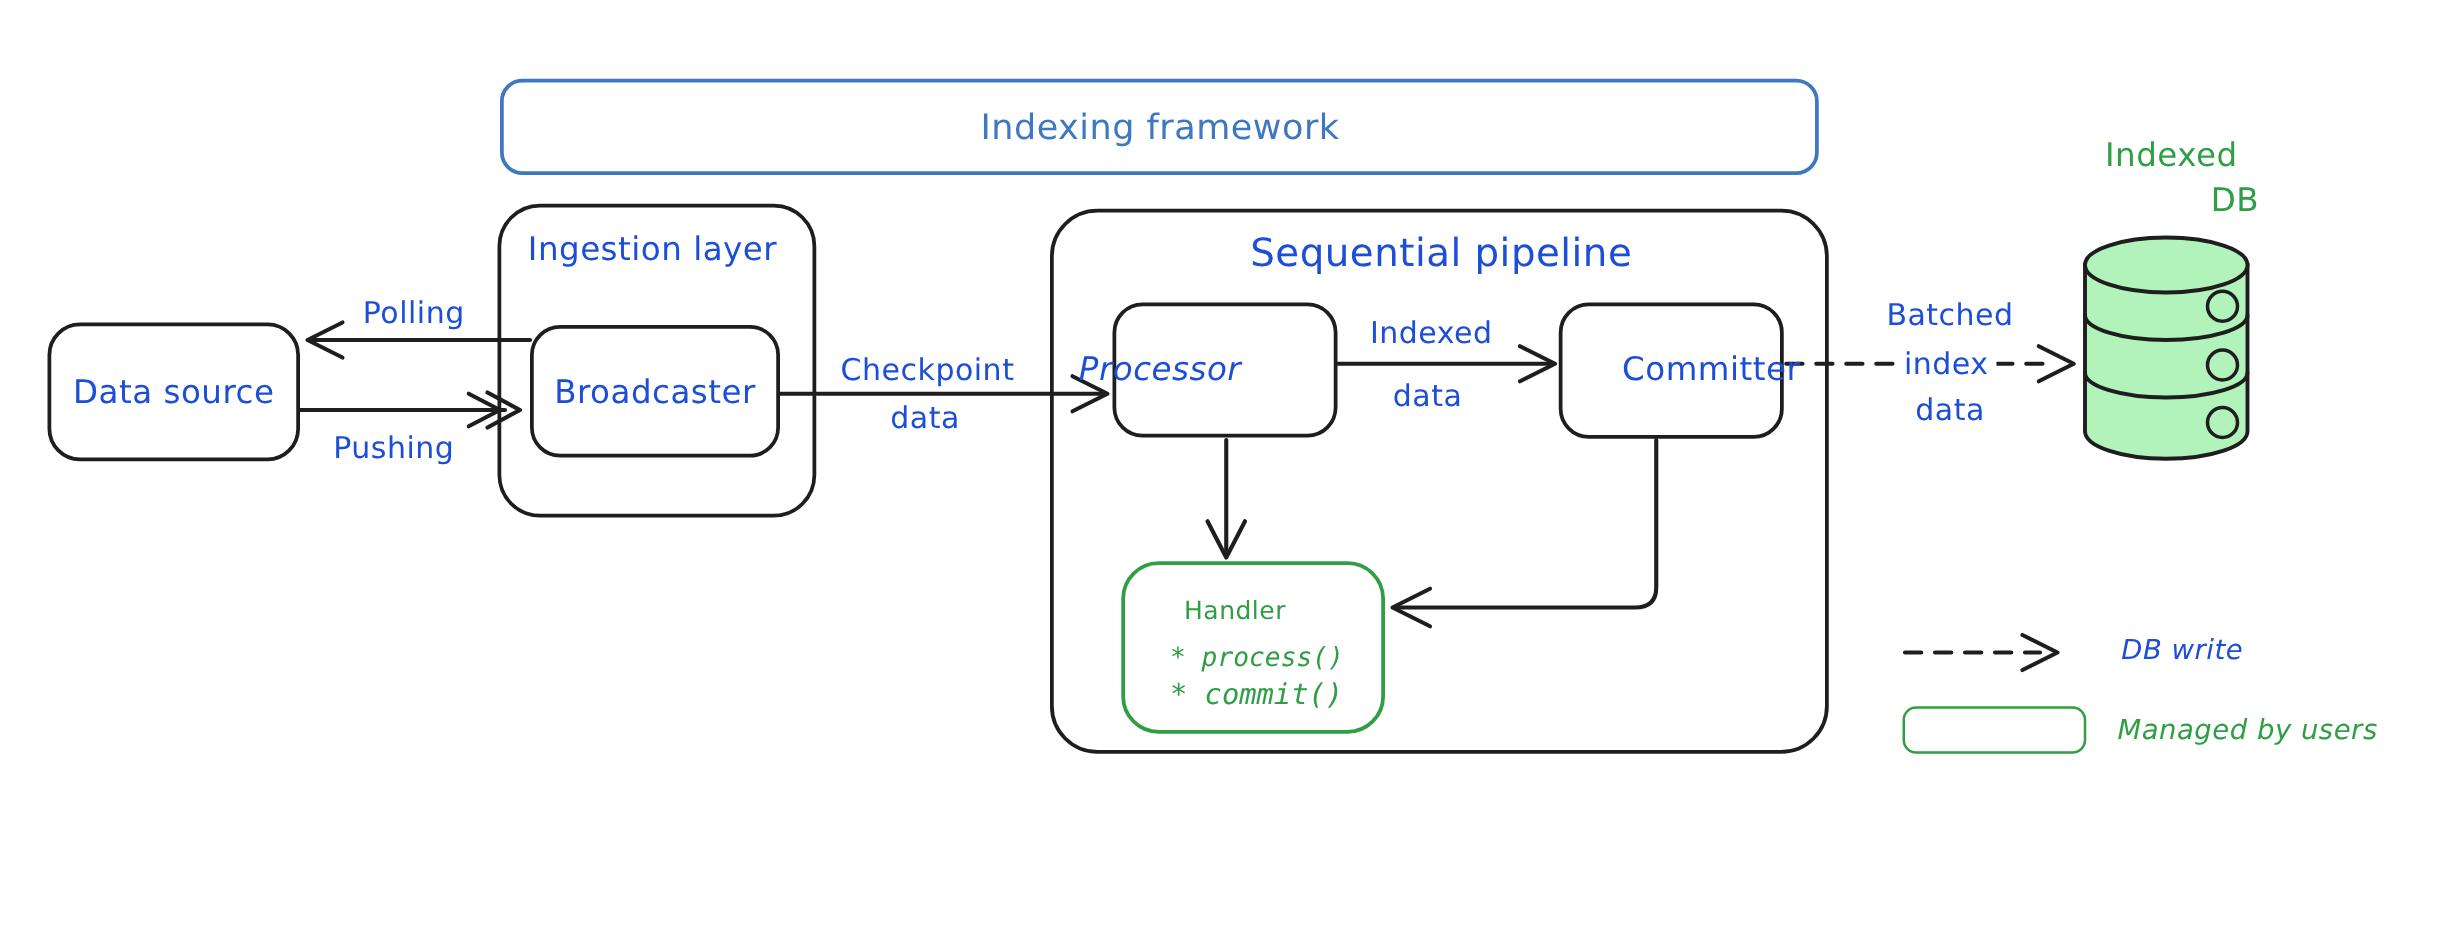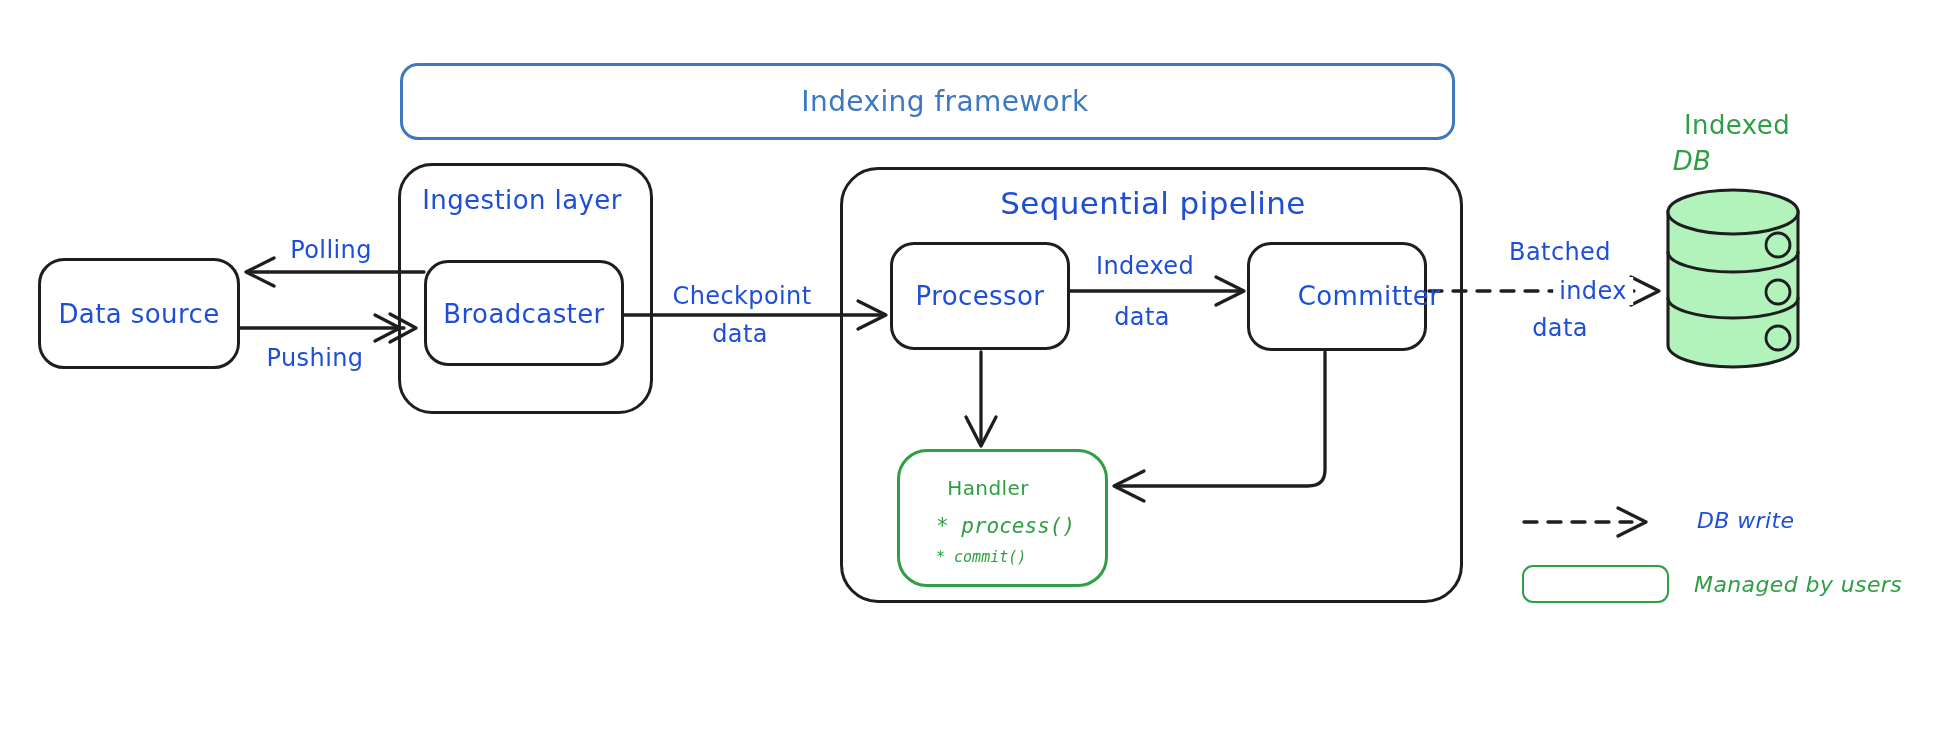--- a/index.html
+++ b/index.html
@@ -100,51 +100,51 @@
       <path d="M1668,212 L1668,345 A65,22 0 0 0 1798,345 L1798,212 Z" fill="#b2f2bb"></path>
       <ellipse cx="1733" cy="212" rx="65" ry="22" fill="#b2f2bb"></ellipse>
       <path d="M1668,252 A65,20 0 0 0 1798,252" fill="none"></path>
       <path d="M1668,298 A65,20 0 0 0 1798,298" fill="none"></path>
       <circle cx="1778" cy="245" r="12" fill="none" stroke-width="2.8"></circle>
       <circle cx="1778" cy="292" r="12" fill="none" stroke-width="2.8"></circle>
       <circle cx="1778" cy="338" r="12" fill="none" stroke-width="2.8"></circle>
     </g>
   </svg>
 
-  <div class="lbl blue fs-title" style="left:928px;top:102px;margin-left:17px;">Indexing framework</div>
+  <div class="lbl blue fs-title" style="left:928px;top:102px;">Indexing framework</div>
 
   <div class="lbl ink fs-node" style="left:522px;top:200px;">Ingestion layer</div>
 
   <div class="lbl ink fs-node" style="left:139px;top:314px;">Data source</div>
 
   <div class="lbl ink fs-node" style="left:524px;top:314px;">Broadcaster</div>
 
   <div class="lbl ink fs-pipeline" style="left:1153px;top:203px;">Sequential pipeline</div>
 
-  <div class="lbl ink fs-node" style="left:980px;top:296px;">Processor</div>
+  <div class="lbl ink fs-node" style="left:928px;top:296px;font-style:italic;">Processor</div>
 
   <div class="lbl ink fs-node" style="left:1369px;top:296px;text-align:right;">Committer</div>
 
   <div class="lbl ink fs-edge" style="left:331px;top:250px;">Polling</div>
 
   <div class="lbl ink fs-edge" style="left:315px;top:358px;">Pushing</div>
 
   <div class="lbl ink fs-edge" style="left:742px;top:296px;">Checkpoint</div>
   <div class="lbl ink fs-edge" style="left:740px;top:334px;">data</div>
 
   <div class="lbl ink fs-edge" style="left:1145px;top:266px;">Indexed</div>
   <div class="lbl ink fs-edge" style="left:1142px;top:317px;">data</div>
 
   <div class="lbl ink fs-edge" style="left:1560px;top:252px;">Batched</div>
-  <div class="lbl ink fs-edge whitebg" style="left:1557px;top:291px;margin-left:36px;">index</div>
+  <div class="lbl ink fs-edge whitebg" style="left:1557px;top:291px;">index</div>
   <div class="lbl ink fs-edge" style="left:1560px;top:328px;">data</div>
 
   <div class="lbl green" style="left:988px;top:488px;font-size:20px;">Handler</div>
   <div class="lbl green mono left" style="left:936px;top:526px;font-size:21px;">* process()</div>
-  <div class="lbl green mono left" style="left:936px;top:557px;font-size:15px;">* commit()</div>
+  <div class="lbl green mono left" style="left:936px;top:557px;font-size:23px;">* commit()</div>
 
   <div class="lbl green fs-node" style="left:1737px;top:125px;">Indexed</div>
-  <div class="lbl green fs-node" style="left:1692px;top:161px;font-style:italic;">DB</div>
+  <div class="lbl green fs-node" style="left:1788px;top:161px;">DB</div>
 
   <div class="lbl ink fs-legend left" style="left:1697px;top:521px;">DB write</div>
   <div class="lbl green fs-legend left" style="left:1694px;top:585px;">Managed by users</div>
 
 </div>
 
 </body></html>

